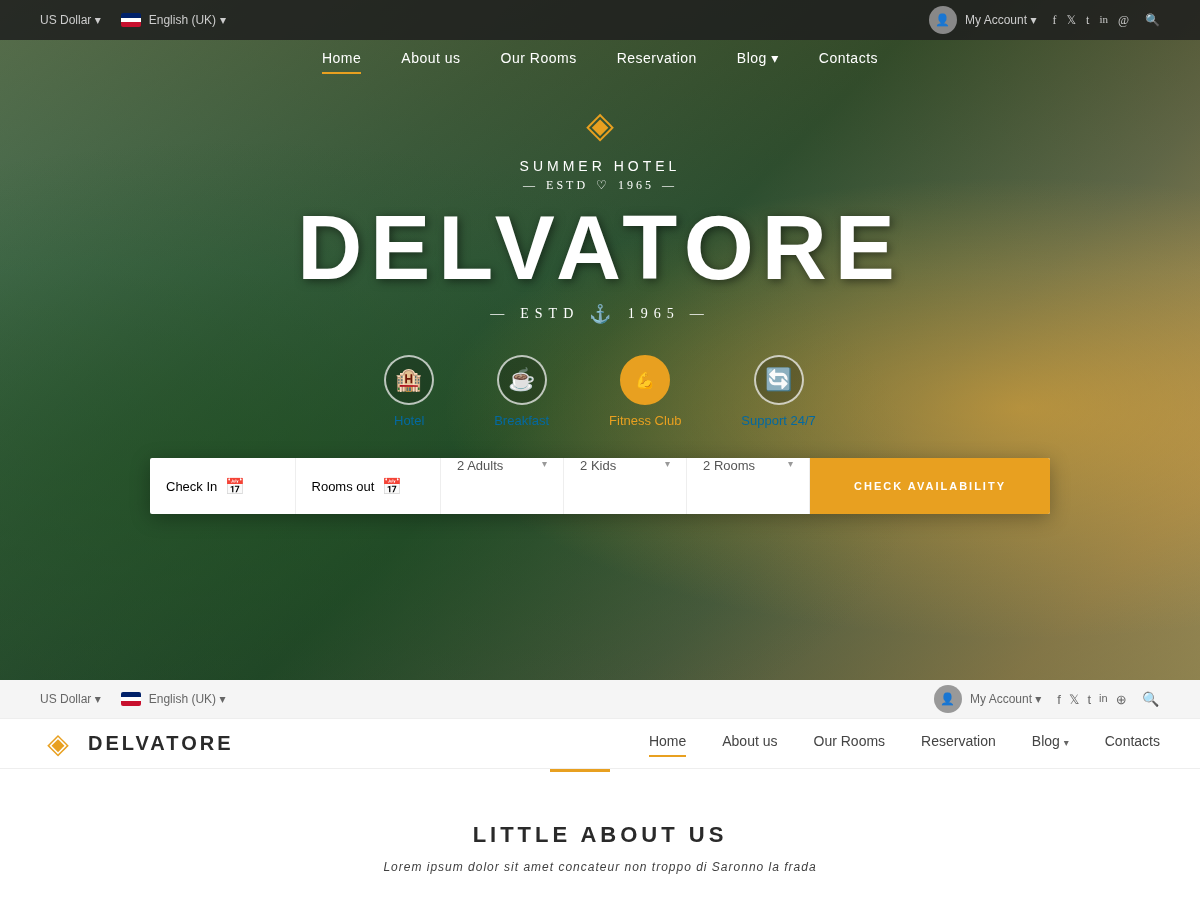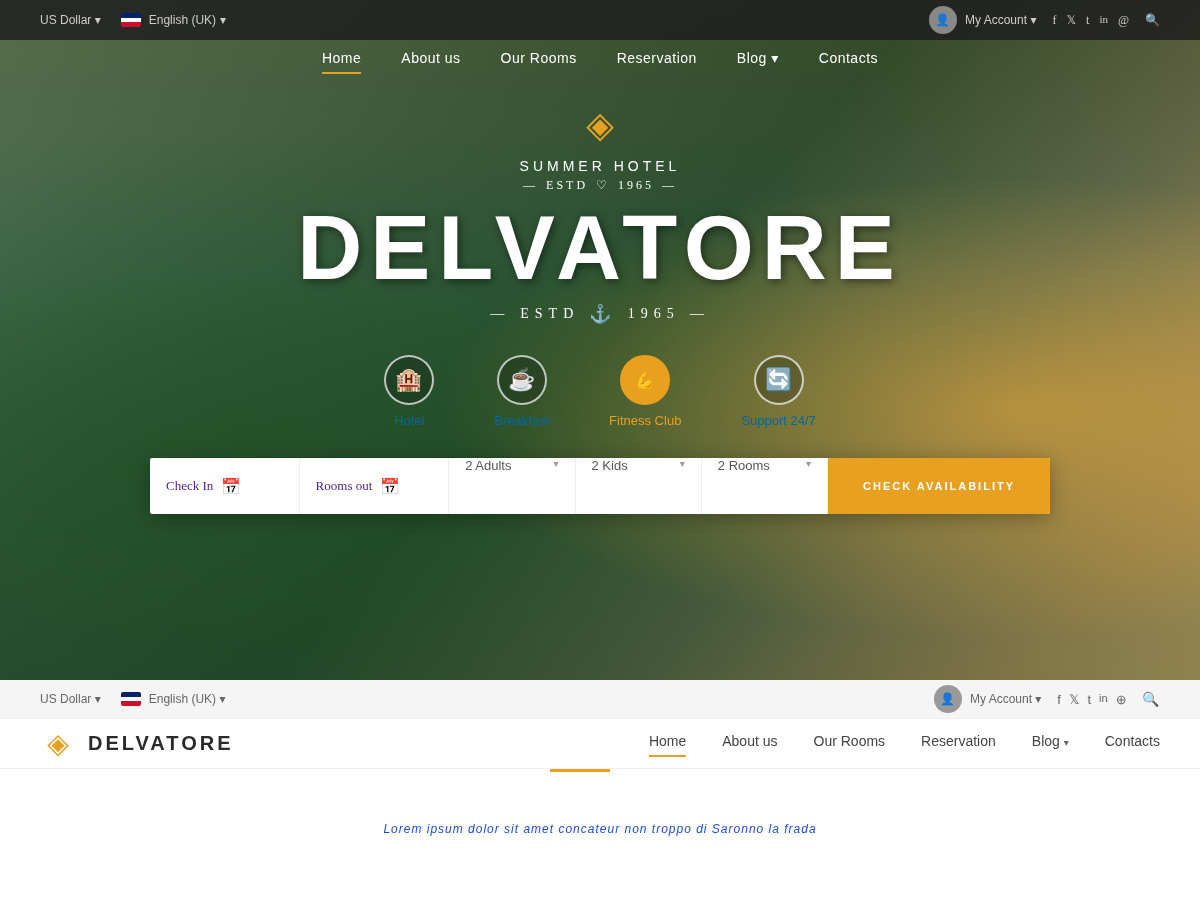--- a/index.html
+++ b/index.html
@@ -189,42 +189,42 @@
       display: flex;
       align-items: center;
       padding: 0 16px;
       border-right: 1px solid #eee;
       height: 100%;
       cursor: pointer;
       gap: 8px;
     }
     .booking-field span.label {
       font-size: 13px;
-      color: #4c1d95;
-      font-family: Liberation Serif, serif;
+      color: #000000;
+      font-family: Liberation Sans, sans-serif;
     }
     .booking-field span.cal-icon { color: #bbb; font-size: 16px; }
     .booking-select {
       flex: 0.8;
       display: flex;
       align-items: flex-start;
       padding: 0 16px;
       border-right: 1px solid #eee;
       height: 100%;
       cursor: pointer;
       gap: 4px;
       justify-content: space-between;
     }
     .booking-select span.sel-label { font-size: 13px; color: #555; font-family: 'Arial', sans-serif; }
     .booking-select span.arrow { color: #999; font-size: 10px; }
     .check-btn {
       background: #e8a020;
       color: #fff;
       border: none;
-      padding: 0 35px;
+      padding: 0 44px;
       height: 100%;
       font-size: 11px;
       letter-spacing: 2px;
       font-family: 'Arial', sans-serif;
       font-weight: 700;
       cursor: pointer;
       white-space: nowrap;
     }
 
     
@@ -295,21 +295,21 @@
     .about-title {
       font-size: 22px;
       letter-spacing: 4px;
       color: #2a2a2a;
       font-family: 'Arial', sans-serif;
       font-weight: 700;
       margin-bottom: 12px;
     }
     .about-subtitle {
       font-size: 12px;
-      color: #1d4ed8;
+      color: #404040;
       letter-spacing: 1px;
       font-family: 'Arial', sans-serif;
       font-style: italic;
     }
   </style>
 </head>
 <body>
 
 <div class="hero">
   <div class="hero-bg"></div>
@@ -453,14 +453,15 @@
       <a href="#">Contacts</a>
     </nav>
   </div>
 
   <div style="height:3px;background:#fff;position:relative;">
     <div style="position:absolute;left:550px;width:60px;height:3px;background:#e8a020;"></div>
   </div>
 </div>
 
 <div class="about-section">
+  <h2 class="about-title">LITTLE ABOUT US</h2>
   <p class="about-subtitle">Lorem ipsum dolor sit amet concateur non troppo di Saronno la frada</p>
 </div>
 
 </body></html>

